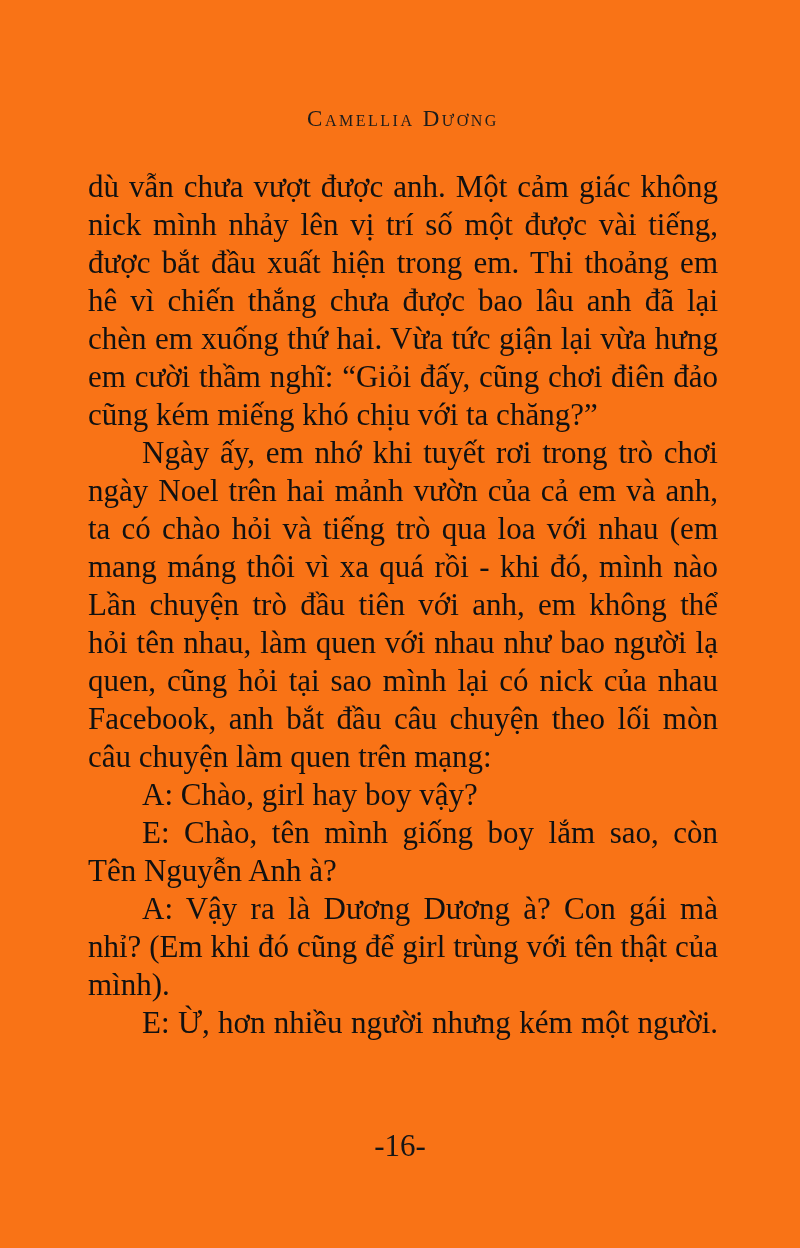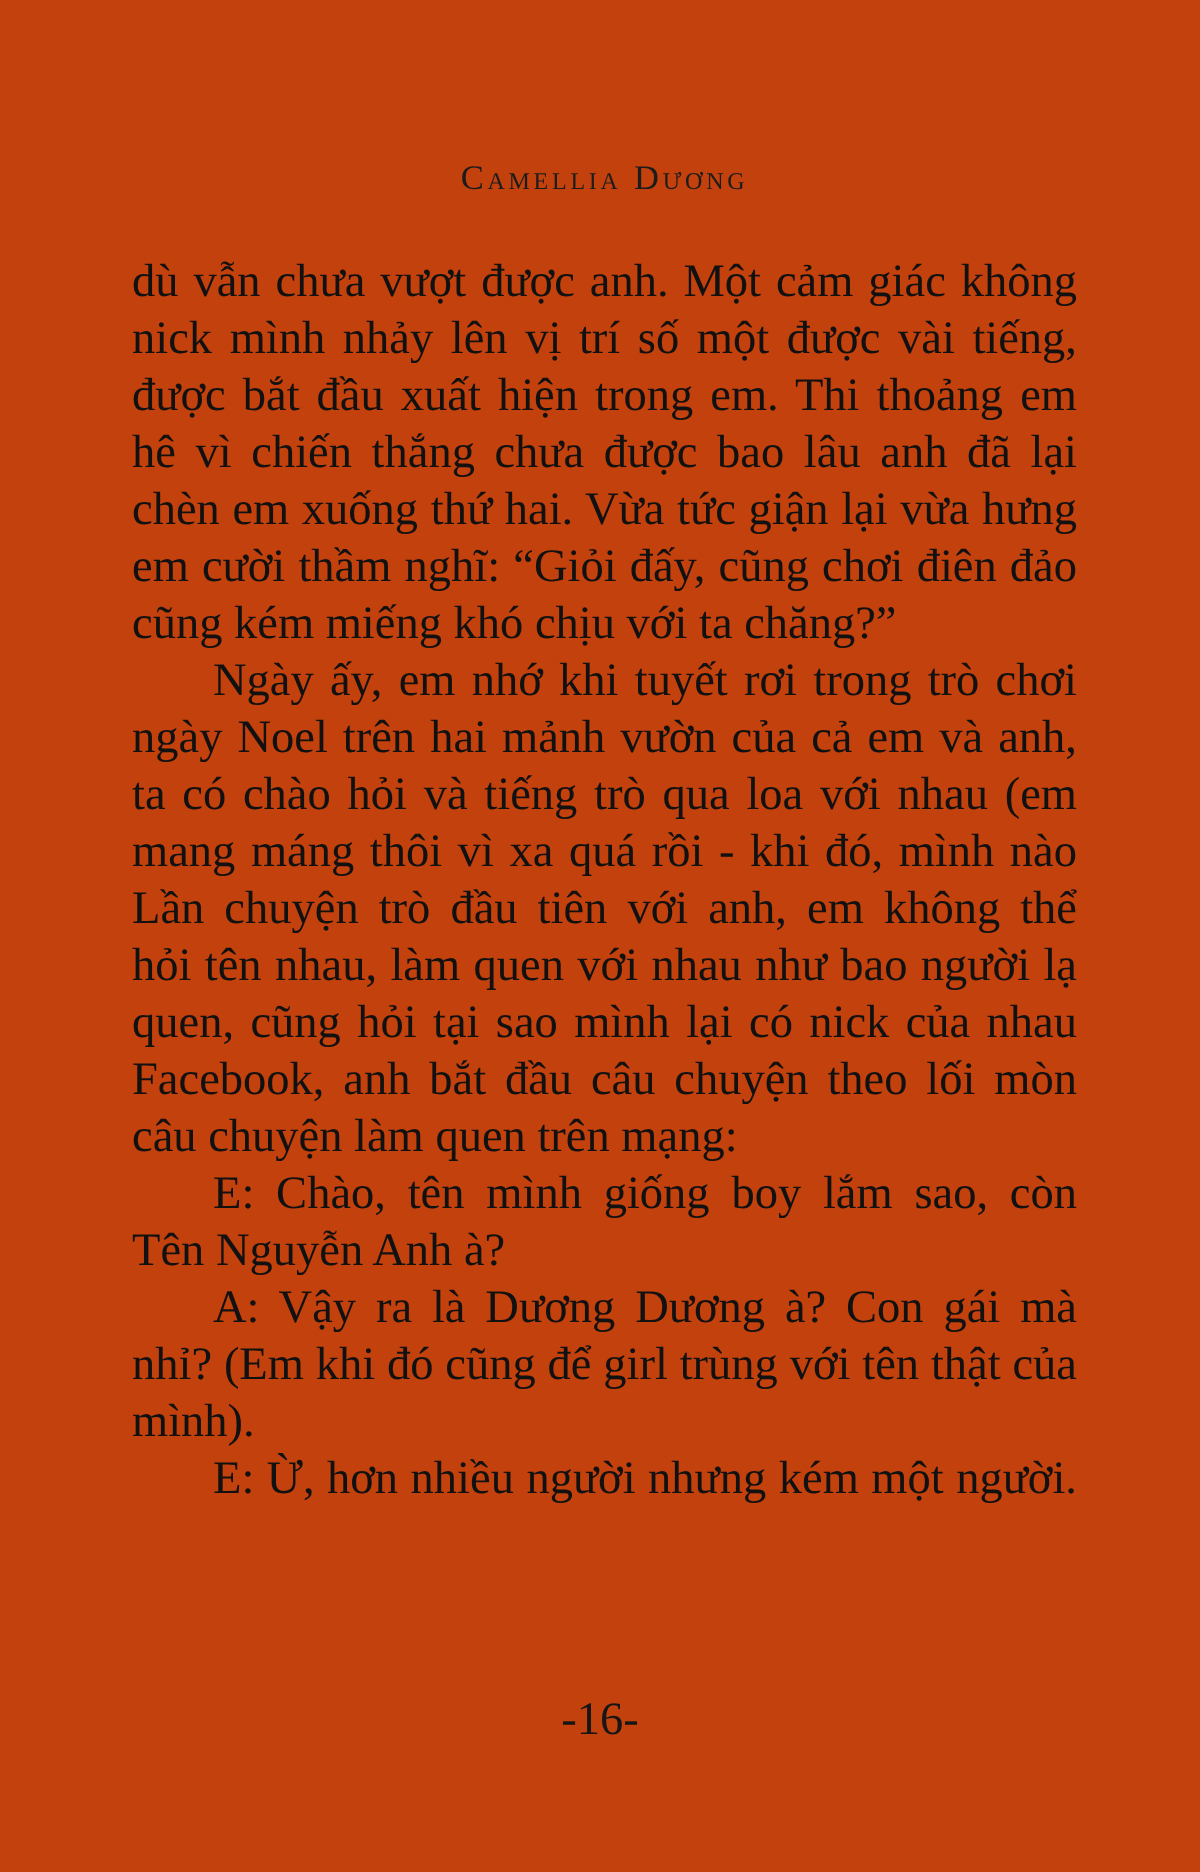--- a/index.html
+++ b/index.html
@@ -11,21 +11,21 @@
     height: 1248px;
     background: #ffffff;
     position: relative;
     font-family: "Liberation Serif", serif;
     color: #141414;
     overflow: hidden;
   }
   .page {
     position: absolute;
     inset: 0;
-    background: #c2410c;
+    background: #f97316;
   }
   .running-head {
     position: absolute;
     top: 106px;
     left: 88px;
     width: 630px;
     text-align: center;
     font-variant: small-caps;
     font-size: 23px;
     letter-spacing: 2.5px;
@@ -78,20 +78,21 @@
       <div class="line">cũng kém miếng khó chịu với ta chăng?”</div>
       <div class="line j in">Ngày ấy, em nhớ khi tuyết rơi trong trò chơi sau</div>
       <div class="line j">ngày Noel trên hai mảnh vườn của cả em và anh, hai</div>
       <div class="line j">ta có chào hỏi và tiếng trò qua loa với nhau (em cũng</div>
       <div class="line j">mang máng thôi vì xa quá rồi - khi đó, mình nào là gì</div>
       <div class="line j">Lần chuyện trò đầu tiên với anh, em không thể ngờ, năm</div>
       <div class="line j">hỏi tên nhau, làm quen với nhau như bao người lạ từng</div>
       <div class="line j">quen, cũng hỏi tại sao mình lại có nick của nhau trên</div>
       <div class="line j">Facebook, anh bắt đầu câu chuyện theo lối mòn như bao</div>
       <div class="line">câu chuyện làm quen trên mạng:</div>
+      <div class="line in">A: Chào, girl hay boy vậy?</div>
       <div class="line j in">E: Chào, tên mình giống boy lắm sao, còn đằng ấy?</div>
       <div class="line">Tên Nguyễn Anh à?</div>
       <div class="line j in">A: Vậy ra là Dương Dương à? Con gái mà chơi giỏi</div>
       <div class="line j">nhỉ? (Em khi đó cũng để girl trùng với tên thật của</div>
       <div class="line">mình).</div>
       <div class="line j in">E: Ừ, hơn nhiều người nhưng kém một người.  Mình</div>
     </div>
 
   <div class="folio">-16-</div>
 </div>

